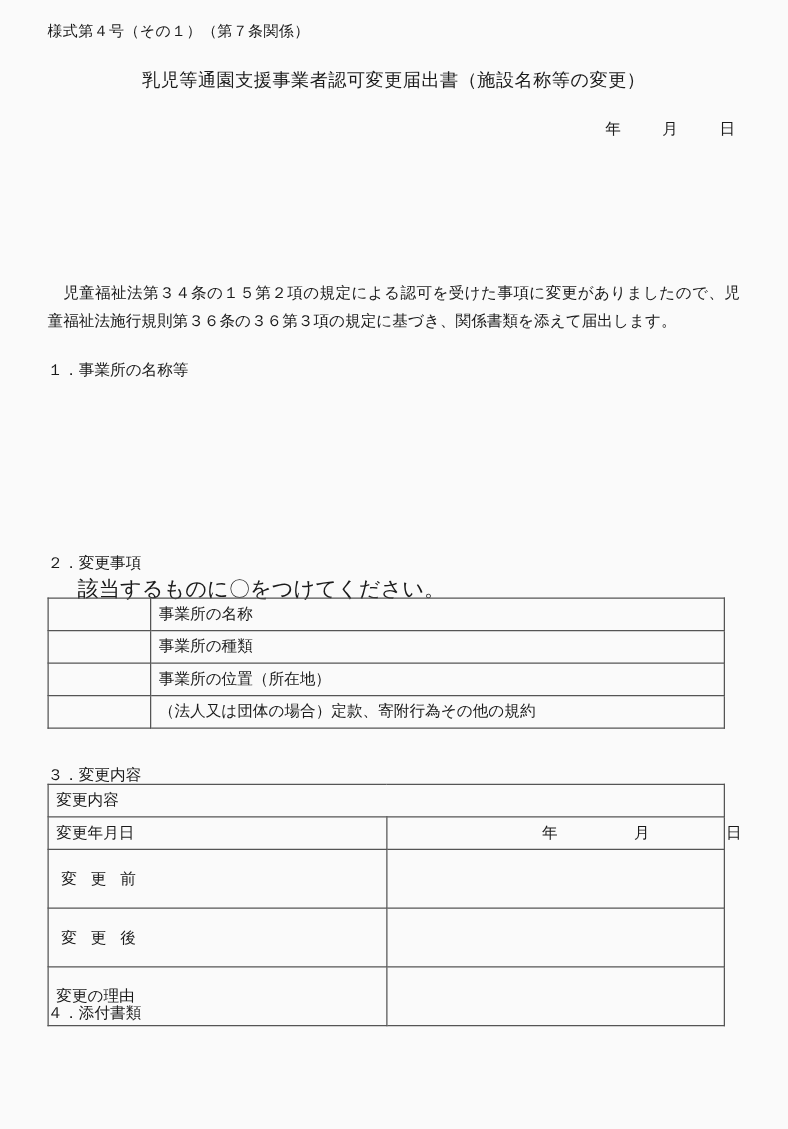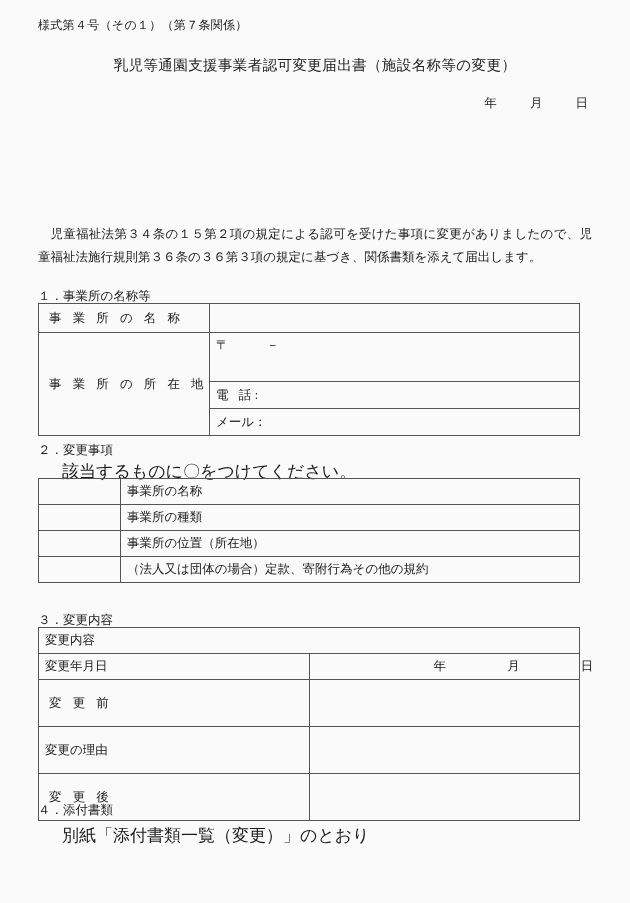--- a/index.html
+++ b/index.html
@@ -192,46 +192,20 @@
     <span class="unit">月</span>
     <span class="unit">日</span>
   </div>
 
 
 
   <div class="body-para">児童福祉法第３４条の１５第２項の規定による認可を受けた事項に変更がありましたので、児童福祉法施行規則第３６条の３６第３項の規定に基づき、関係書類を添えて届出します。</div>
 
   <div class="section-heading" style="top:287px;">１．事業所の名称等</div>
 
-  <table class="form-table" id="table-facility">
-    <tbody>
-      <tr>
-        <td class="c-label lbl-spread" rowspan="1">事 業 所 の 名 称</td>
-        <td style="height:22px;"></td>
-      </tr>
-      <tr>
-        <td class="c-label lbl-spread" rowspan="3">事 業 所 の 所 在 地</td>
-        <td style="height:42px; vertical-align:top;">
-          <span class="postal-line">
-            <span>〒</span><span class="dash">－</span>
-          </span>
-        </td>
-      </tr>
-      <tr>
-        <td style="height:20px;">
-          <span class="lbl-spread" style="letter-spacing:0.28em; display:inline;">電 話:</span>
-        </td>
-      </tr>
-      <tr>
-        <td style="height:20px;">
-          <span>メール：</span>
-        </td>
-      </tr>
-    </tbody>
-  </table>
 
   <div class="section-heading" style="top:441px;">２．変更事項</div>
   <div class="section-sub" style="top:459px;">該当するものに〇をつけてください。</div>
 
   <table class="form-table" id="table-change-items">
     <tbody>
       <tr>
         <td class="c-mark" style="height:19px;"></td>
         <td>事業所の名称</td>
       </tr>
@@ -265,26 +239,25 @@
             <span class="unit">月</span>
             <span class="unit">日</span>
           </span>
         </td>
       </tr>
       <tr>
         <td class="c-label lbl-spread" style="height:40px;">変 更 前</td>
         <td></td>
       </tr>
       <tr>
+        <td class="c-label lbl-spread" style="height:40px;">変 更 後</td>
+        <td></td>
+      </tr>
+      <tr>
         <td class="c-label lbl-center" style="height:40px;">変更の理由</td>
         <td></td>
       </tr>
-      <tr>
-        <td class="c-label lbl-spread" style="height:40px;">変 更 後</td>
-        <td></td>
-      </tr>
     </tbody>
   </table>
 
   <div class="section-heading" style="top:801px;">４．添付書類</div>
-  <div class="section-sub" style="top:823px;">別紙「添付書類一覧（変更）」のとおり</div>
 
 </div>
 
 </body></html>

